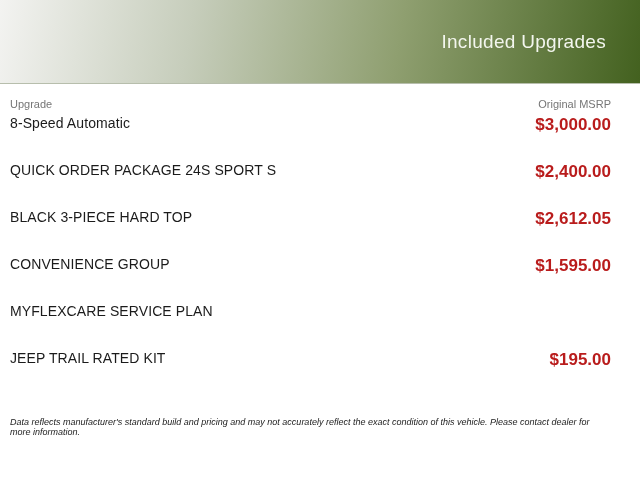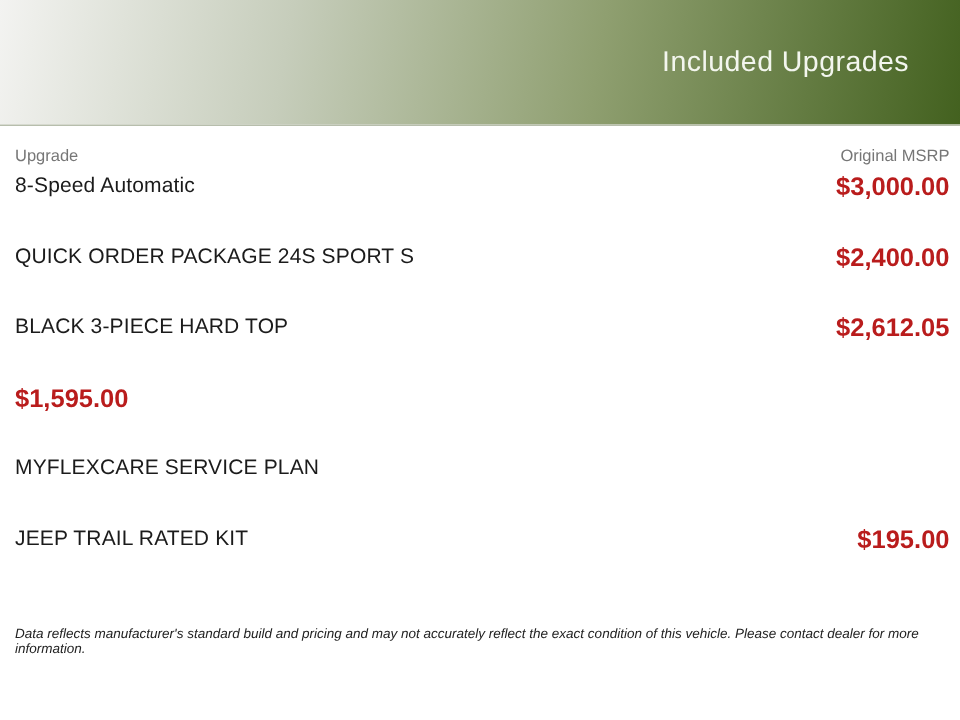--- a/index.html
+++ b/index.html
@@ -24,21 +24,21 @@
     align-items: center;
     justify-content: flex-end;
     padding-right: 34px;
   }
   .header-title {
     color: #f3f6ee;
     font-size: 19px;
     letter-spacing: 0.3px;
   }
   .content {
-    padding: 0 7px 0 10px;
+    padding: 0 29px 0 10px;
   }
   .col-headers {
     display: flex;
     justify-content: space-between;
     align-items: baseline;
     padding-top: 14px;
     color: #767676;
     font-size: 11px;
   }
   .rows {
@@ -89,20 +89,21 @@
         </div>
         <div class="row">
           <div class="upgrade-name">QUICK ORDER PACKAGE 24S SPORT S</div>
           <div class="upgrade-price">$2,400.00</div>
         </div>
         <div class="row">
           <div class="upgrade-name">BLACK 3-PIECE HARD TOP</div>
           <div class="upgrade-price">$2,612.05</div>
         </div>
         <div class="row">
+          <div class="upgrade-name">CONVENIENCE GROUP</div>
           <div class="upgrade-price">$1,595.00</div>
         </div>
         <div class="row">
           <div class="upgrade-name">MYFLEXCARE SERVICE PLAN</div>
         </div>
         <div class="row">
           <div class="upgrade-name">JEEP TRAIL RATED KIT</div>
           <div class="upgrade-price">$195.00</div>
         </div>
       </div>

